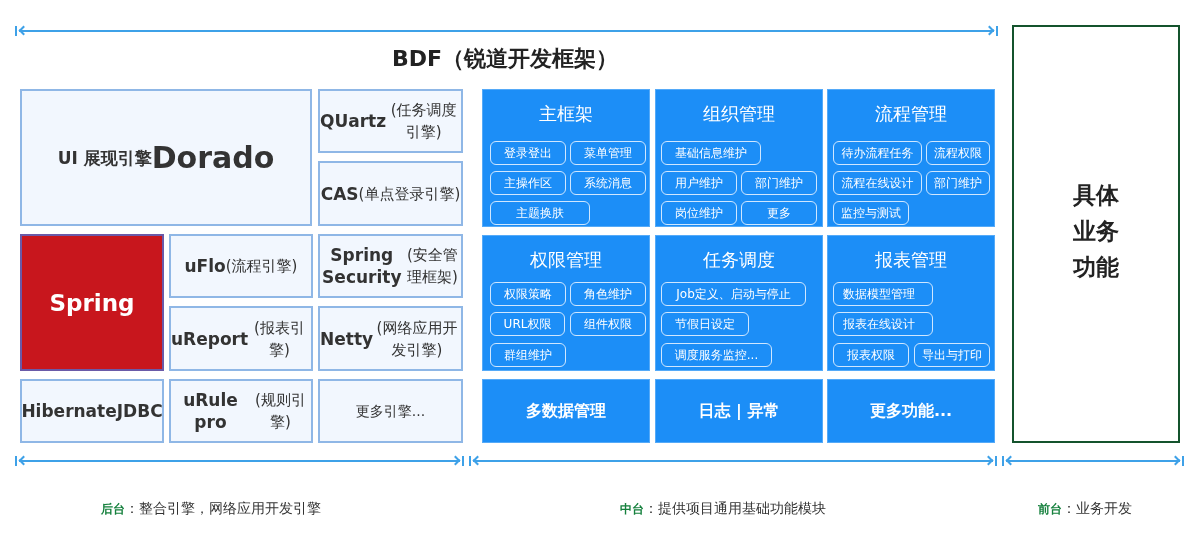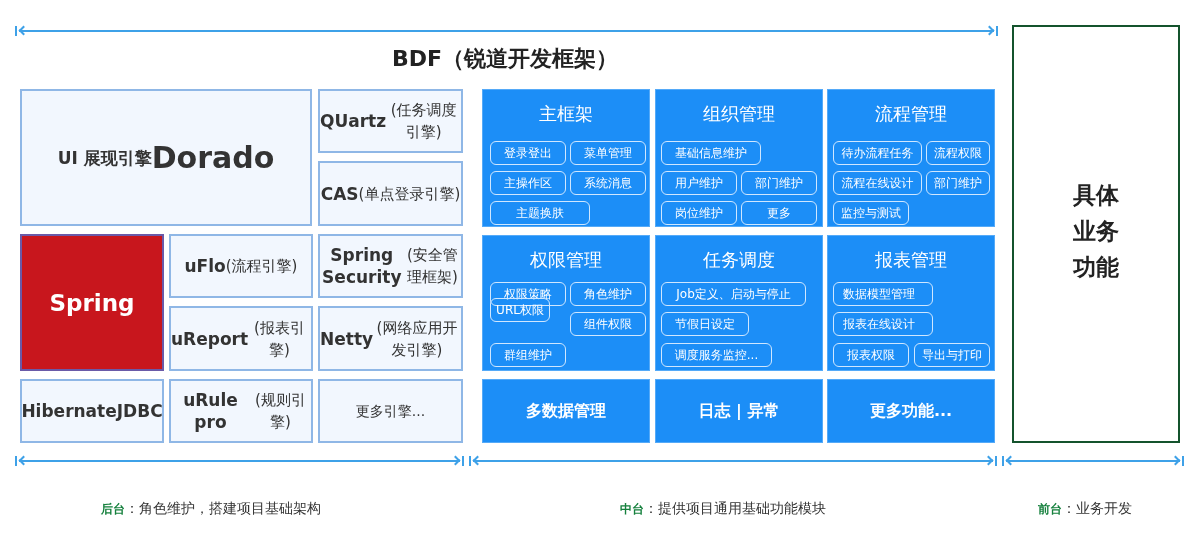--- a/index.html
+++ b/index.html
@@ -107,21 +107,21 @@
   <div class="pill" style="left:98px;top:51px;width:64px">流程权限</div>
   <div class="pill" style="left:5px;top:81px;width:89px">流程在线设计</div>
   <div class="pill" style="left:98px;top:81px;width:64px">部门维护</div>
   <div class="pill" style="left:5px;top:111px;width:76px">监控与测试</div>
 </div>
 
 <div class="bbox" style="left:482px;top:235px;width:168px;height:136px">
   <div class="h">权限管理</div>
   <div class="pill" style="left:7px;top:46px;width:76px">权限策略</div>
   <div class="pill" style="left:87px;top:46px;width:76px">角色维护</div>
-  <div class="pill" style="left:7px;top:62px;width:60px">URL权限</div>
+  <div class="pill" style="left:7px;top:76px;width:75px">URL权限</div>
   <div class="pill" style="left:87px;top:76px;width:76px">组件权限</div>
   <div class="pill" style="left:7px;top:107px;width:76px">群组维护</div>
 </div>
 <div class="bbox" style="left:655px;top:235px;width:168px;height:136px">
   <div class="h">任务调度</div>
   <div class="pill" style="left:5px;top:46px;width:145px">Job定义、启动与停止</div>
   <div class="pill" style="left:5px;top:76px;width:88px">节假日设定</div>
   <div class="pill" style="left:5px;top:107px;width:111px">调度服务监控...</div>
 </div>
 <div class="bbox" style="left:827px;top:235px;width:168px;height:136px">
@@ -166,20 +166,20 @@
 </div>
 <div class="arrow" style="left:1002px;top:456px;width:182px">
   <div class="capL"></div>
     <div class="headL"></div>
     <div class="line"></div>
     <div class="headR"></div>
     <div class="capR"></div>
 </div>
 
 <div class="foot" style="left:101px">
-  <b>后台</b><span>：角色维护，搭建项目基础架构</span>
+  <b>后台</b><span>：整合引擎，网络应用开发引擎</span>
 </div>
 <div class="foot" style="left:620px">
   <b>中台</b><span>：提供项目通用基础功能模块</span>
 </div>
 <div class="foot" style="left:1038px">
   <b>前台</b><span>：业务开发</span>
 </div>
 
 </body></html>

